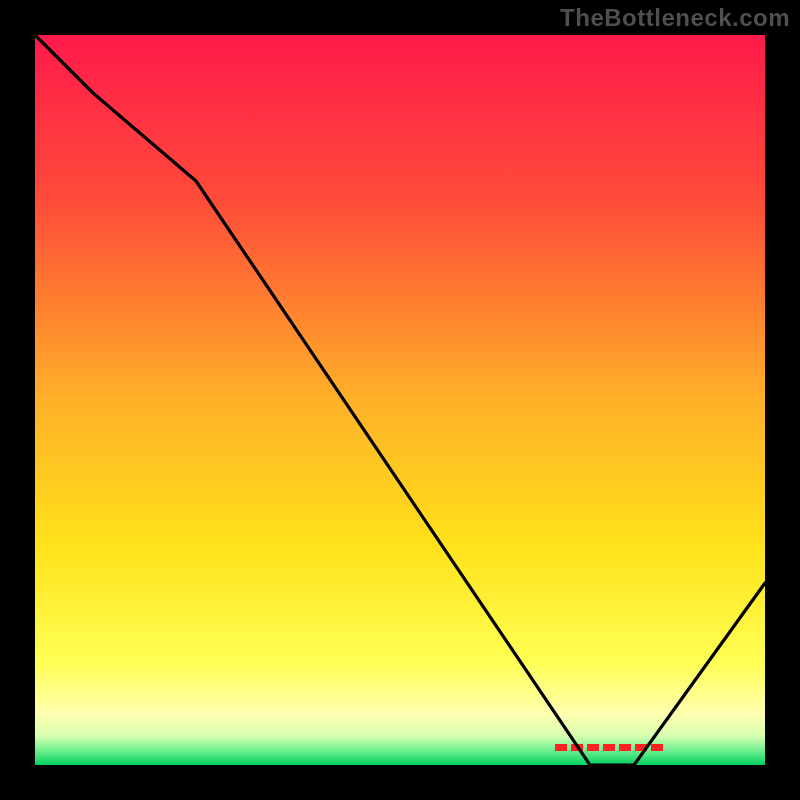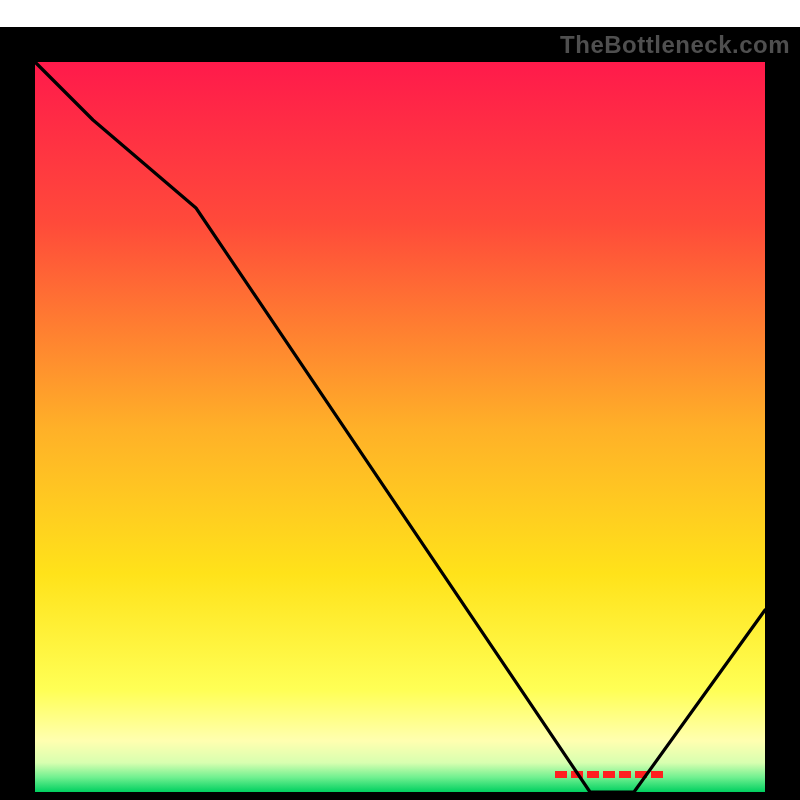--- a/index.html
+++ b/index.html
@@ -8,21 +8,20 @@
     width: 800px;
     height: 800px;
     background: #ffffff;
     font-family: Arial, Helvetica, sans-serif;
     overflow: hidden;
   }
   .stage {
     position: relative;
     width: 800px;
     height: 696px;
-    margin-top: 27px;
   }
   .watermark {
     position: absolute;
     top: 4px;
     right: 10px;
     font-size: 24px;
     font-weight: 600;
     color: #4f4f4f;
     letter-spacing: 0.5px;
   }

